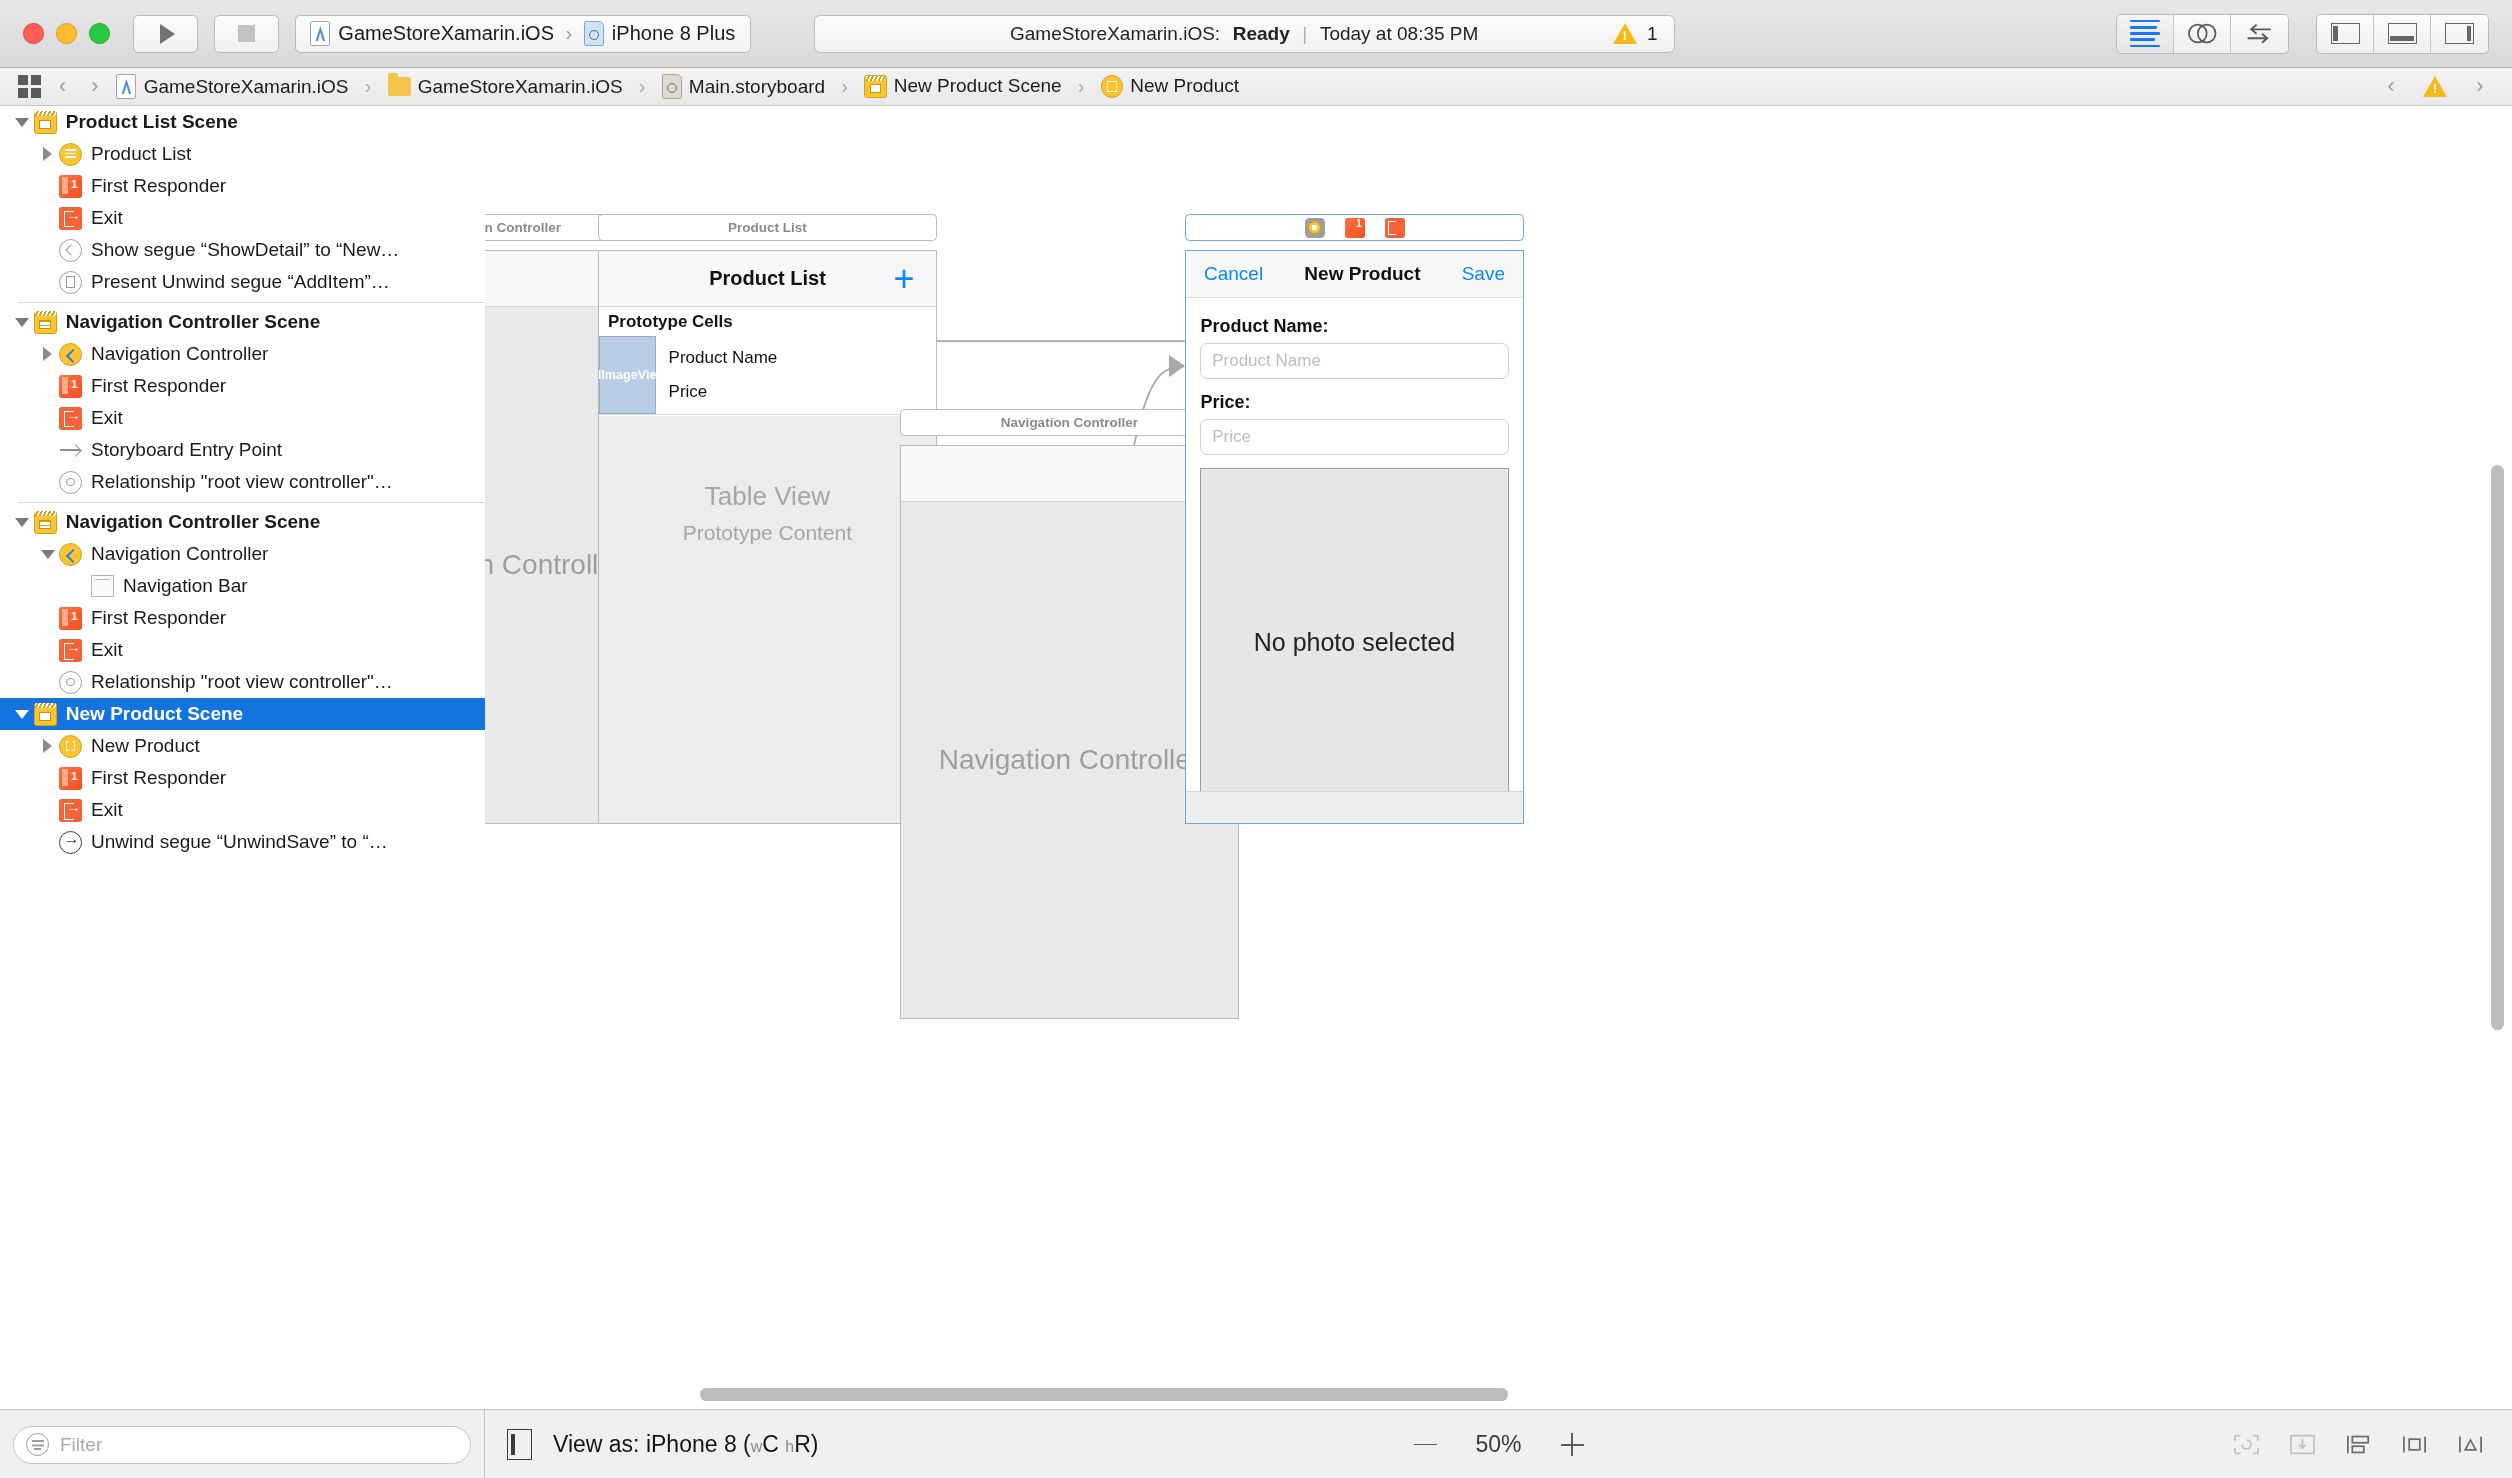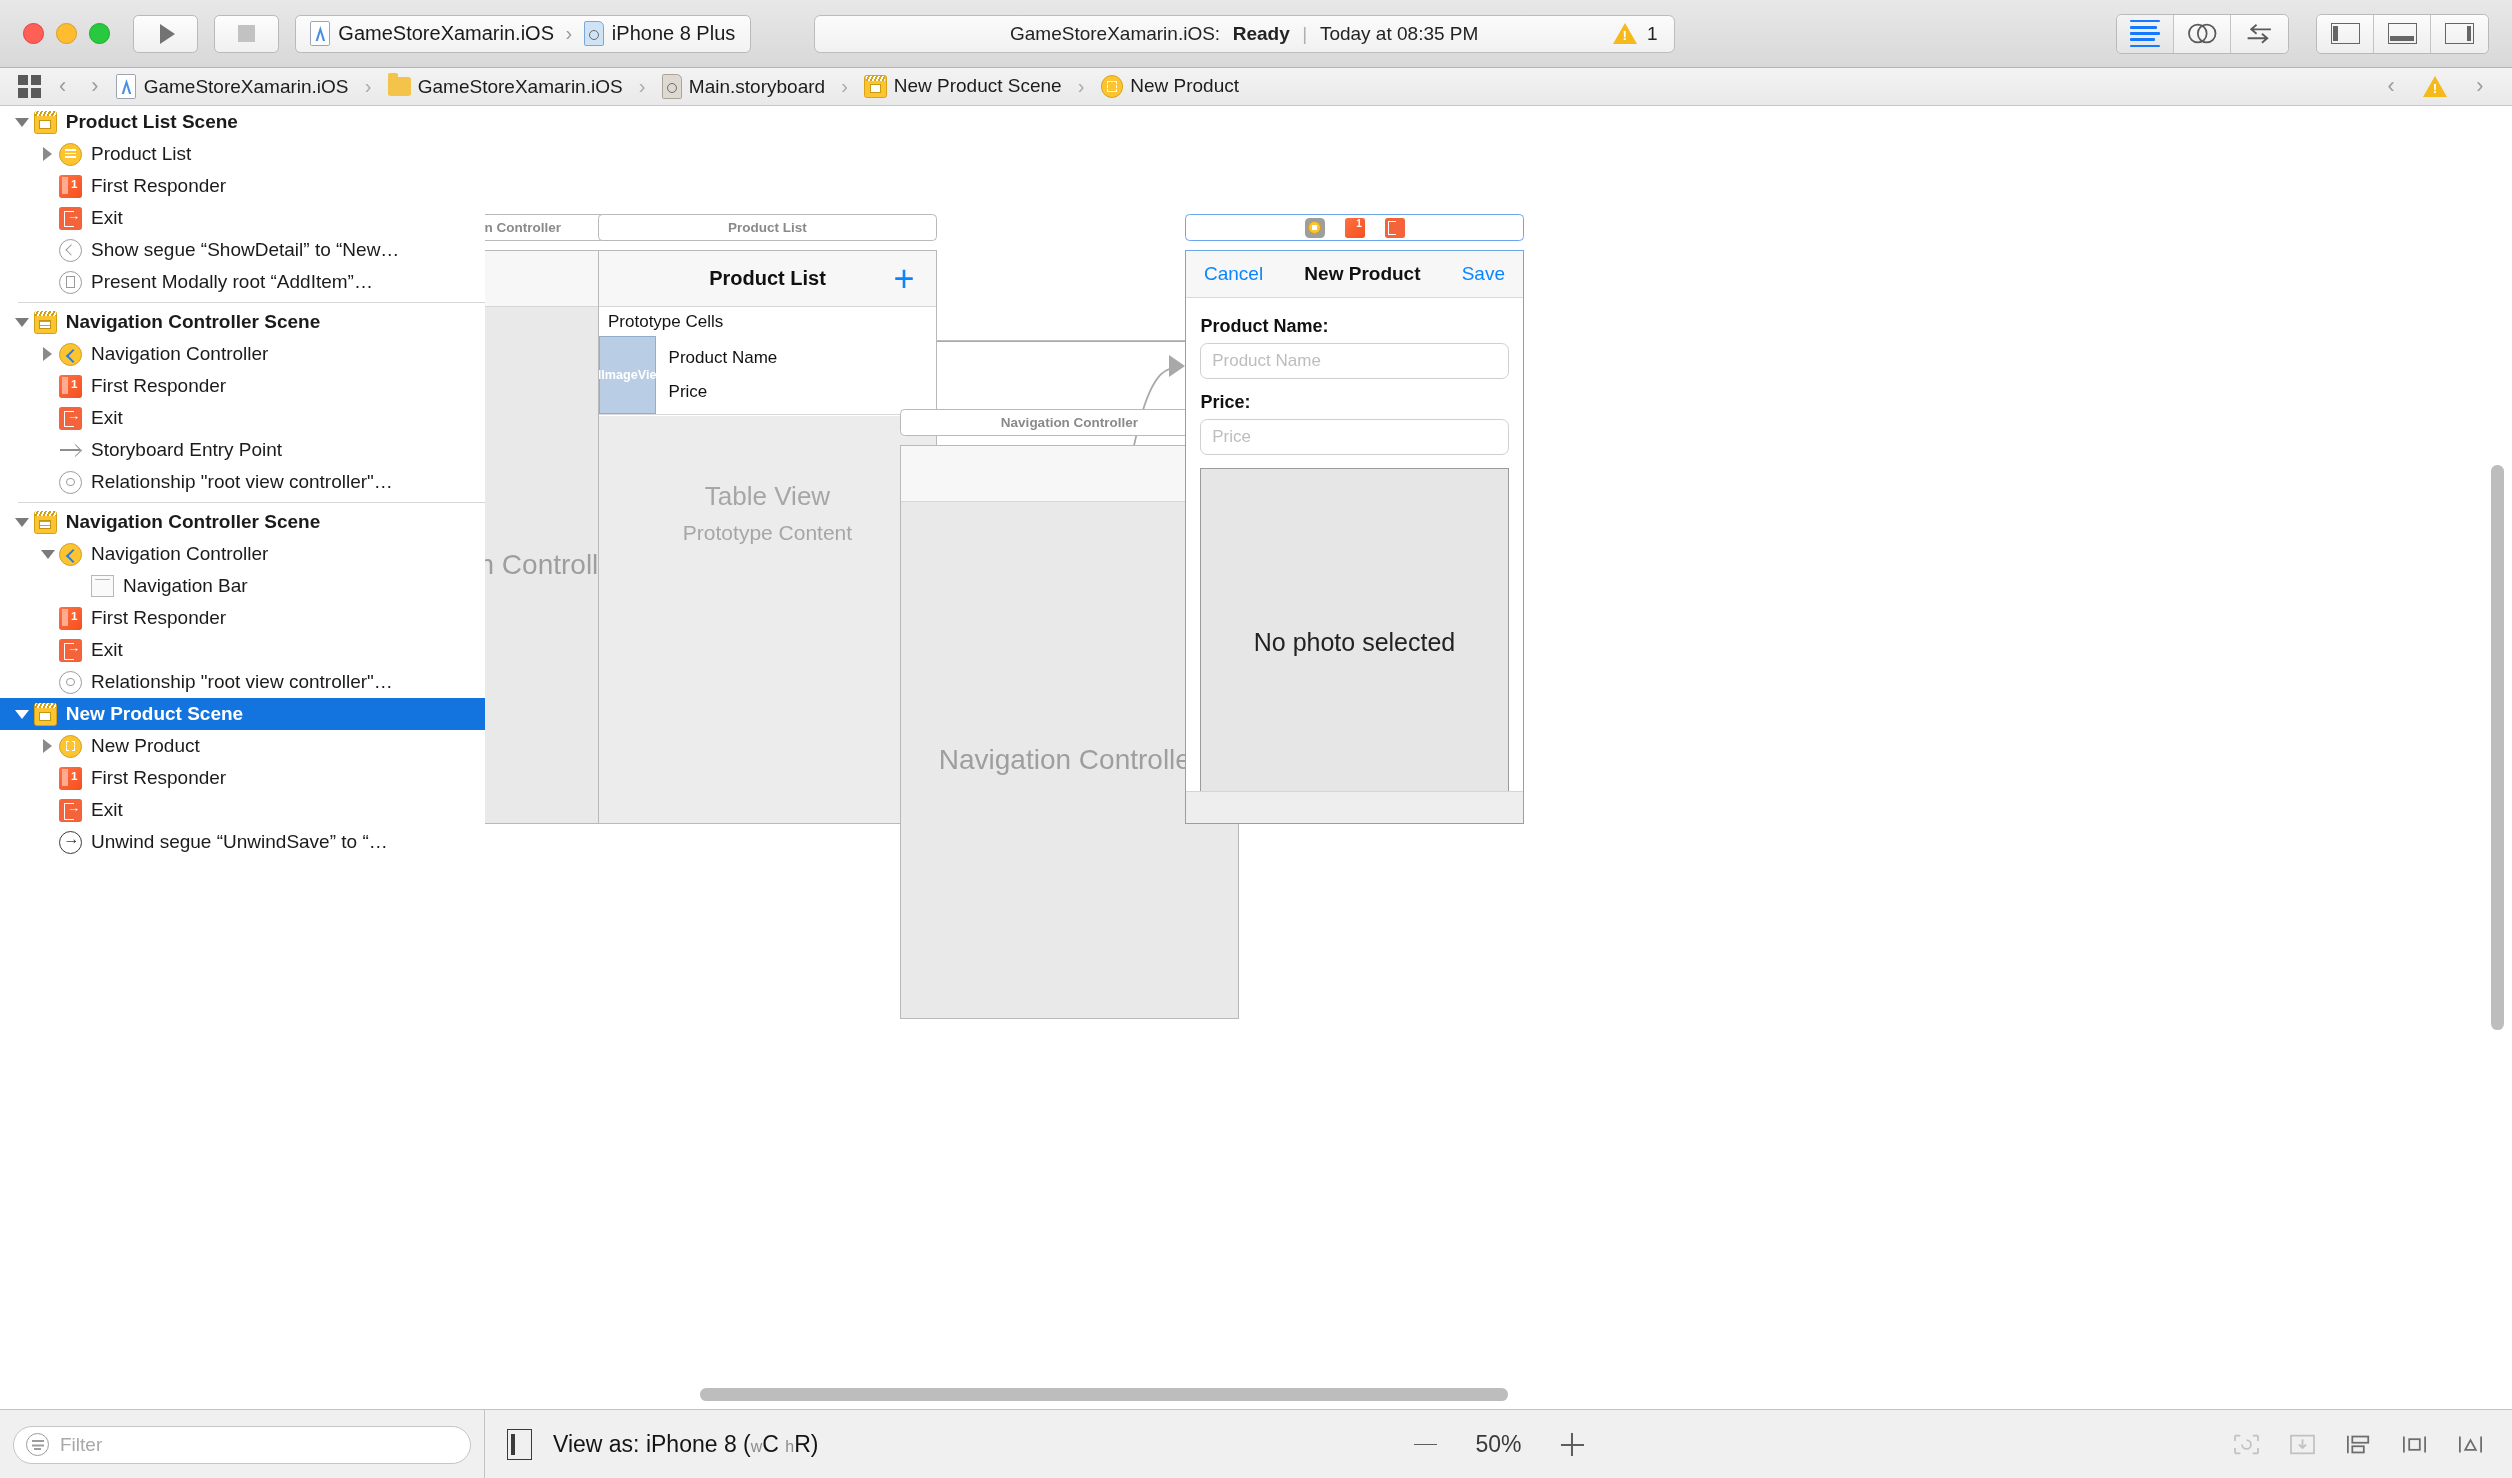--- a/index.html
+++ b/index.html
@@ -212,21 +212,21 @@
   .nav-fill { position:absolute; left:0; right:0; top:56px; bottom:0; background:#e9e9e9;
               display:flex; align-items:center; justify-content:center; }
   .nav-label { font-size: 28px; color:#9e9e9e; }
 
   
   .pl-nav { height:56px; background:#f7f7f7; border-bottom:0.9px solid #d7d7d7;
             display:flex; align-items:center; justify-content:center; position:relative; }
   .pl-title { font-size:20px; font-weight:bold; color:#111; }
   .pl-plus { position:absolute; right:21.5px; font-size:36px; color:#0b84ff; line-height:0.7; font-weight:300; }
   .pl-protohdr { height:29px; padding-left:9px; display:flex; align-items:center;
-                 font-size:17px; font-weight:normal; color:#141414; }
+                 font-size:17px; font-weight:bold; color:#141414; }
   .pl-cell { height:79px; display:flex; background:#fff; border-bottom:0.9px solid #d9d9d9; }
   .pl-img { width:57px; background:#b9cde5; border:0.9px solid #93aecb;
             display:flex; align-items:center; justify-content:center;
             font-size:12.6px; font-weight:bold; color:#ffffff; }
   .pl-texts { flex:1; display:flex; flex-direction:column; justify-content:center; padding-left:12.6px; gap:14.4px; }
   .pl-texts span { font-size:17px; color:#111; }
   .pl-table { position:absolute; left:0; right:0; top:165px; bottom:0; background:#ececec;
               display:flex; flex-direction:column; align-items:center; padding-top:65px; }
   .tv-title { font-size:26px; color:#a6a6a6; }
   .tv-sub { font-size:21px; color:#a6a6a6; margin-top:9px; }
@@ -444,21 +444,21 @@
         <span>Exit</span>
       </div>
       <div class="tree-row ind1">
         <span class="tw"></span>
         <span class="t-ico i-circ back"></span>
         <span>Show segue “ShowDetail” to “New…</span>
       </div>
       <div class="tree-row ind1">
         <span class="tw"></span>
         <span class="t-ico i-circ modal"></span>
-        <span>Present Modally root “AddItem”…</span>
+        <span>Present Unwind segue “AddItem”…</span>
       </div>
       <div class="tree-sep"></div>
       <div class="tree-row scene">
         <span class="tw">
           <span class="tri-d"></span>
         </span>
         <span class="t-ico i-scene lined"></span>
         <span>Navigation Controller Scene</span>
       </div>
       <div class="tree-row ind1">

